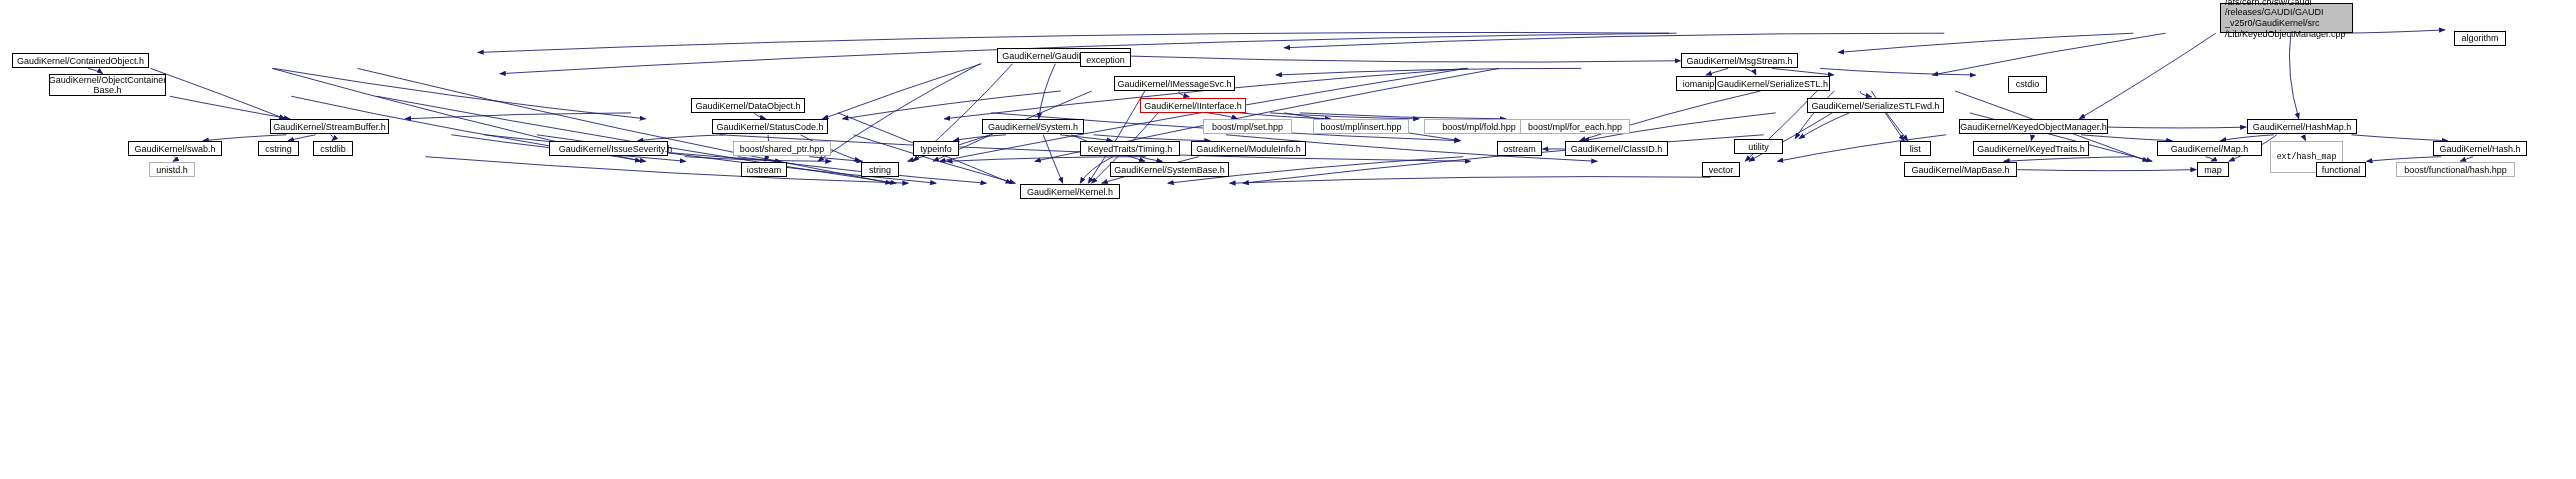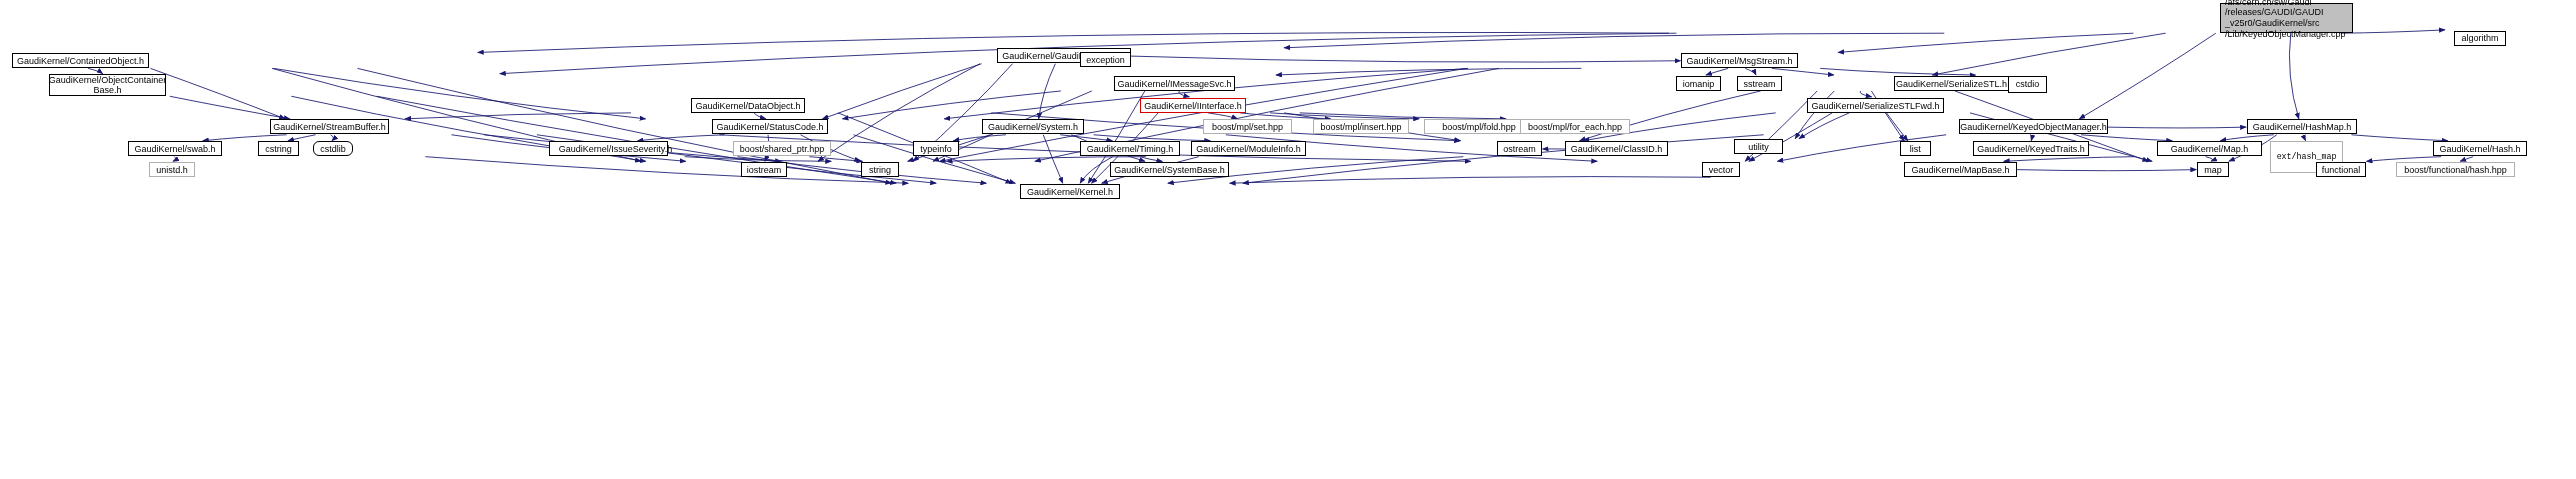--- a/index.html
+++ b/index.html
@@ -181,38 +181,38 @@
       <div class="gnode " style="left: 2454px; top: 30.5px; width: 52px; height: 15.3px;">algorithm</div>
       <div class="gnode " style="left: 997px; top: 48px; width: 134px; height: 15.3px;">GaudiKernel/GaudiException.h</div>
       <div class="gnode " style="left: 12px; top: 53px; width: 137px; height: 15.3px;">GaudiKernel/ContainedObject.h</div>
       <div class="gnode " style="left: 1681px; top: 53px; width: 117px; height: 15.3px;">GaudiKernel/MsgStream.h</div>
       <div class="gnode " style="left: 1080px; top: 52px; width: 51px; height: 15.3px;">exception</div>
       <div class="gnode " style="left: 49px; top: 74px; width: 117px; height: 22px;">GaudiKernel/ObjectContainer
 Base.h</div>
       <div class="gnode " style="left: 1114px; top: 76px; width: 121px; height: 15.3px;">GaudiKernel/IMessageSvc.h</div>
       <div class="gnode " style="left: 1676px; top: 76px; width: 45px; height: 15.3px;">iomanip</div>
       <div class="gnode " style="left: 1737px; top: 76px; width: 45px; height: 15.3px;">sstream</div>
-      <div class="gnode " style="left: 1894px; top: 76px; width: 115px; height: 15.3px;">GaudiKernel/SerializeSTL.h</div>
+      <div class="gnode " style="left: 1715px; top: 76px; width: 115px; height: 15.3px;">GaudiKernel/SerializeSTL.h</div>
       <div class="gnode " style="left: 2008px; top: 76px; width: 39px; height: 17px;">cstdio</div>
       <div class="gnode " style="left: 691px; top: 98px; width: 114px; height: 15.3px;">GaudiKernel/DataObject.h</div>
       <div class="gnode redbox" style="left: 1140px; top: 98px; width: 106px; height: 15.3px;">GaudiKernel/IInterface.h</div>
       <div class="gnode " style="left: 1807px; top: 98px; width: 137px; height: 15.3px;">GaudiKernel/SerializeSTLFwd.h</div>
       <div class="gnode " style="left: 270px; top: 119px; width: 119px; height: 15.3px;">GaudiKernel/StreamBuffer.h</div>
       <div class="gnode " style="left: 712px; top: 119px; width: 116px; height: 15.3px;">GaudiKernel/StatusCode.h</div>
       <div class="gnode " style="left: 982px; top: 119px; width: 102px; height: 15.3px;">GaudiKernel/System.h</div>
       <div class="gnode " style="left: 1959px; top: 119px; width: 149px; height: 15.3px;">GaudiKernel/KeyedObjectManager.h</div>
       <div class="gnode " style="left: 2247px; top: 119px; width: 110px; height: 15.3px;">GaudiKernel/HashMap.h</div>
       <div class="gnode " style="left: 1734px; top: 139px; width: 49px; height: 15.3px;">utility</div>
       <div class="gnode " style="left: 128px; top: 141px; width: 94px; height: 15.3px;">GaudiKernel/swab.h</div>
       <div class="gnode " style="left: 258px; top: 141px; width: 41px; height: 15.3px;">cstring</div>
-      <div class="gnode " style="left: 313px; top: 141px; width: 40px; height: 15.3px; border-radius: 6px;">cstdlib</div>
+      <div class="gnode " style="left: 313px; top: 141px; width: 40px; height: 15.3px;">cstdlib</div>
       <div class="gnode " style="left: 549px; top: 141px; width: 119px; height: 15.3px; padding-left: 16px;">GaudiKernel/IssueSeverity.h</div>
       <div class="gnode greybox" style="left: 733px; top: 141px; width: 98px; height: 15.3px;">boost/shared_ptr.hpp</div>
       <div class="gnode " style="left: 913px; top: 141px; width: 46px; height: 15.3px;">typeinfo</div>
-      <div class="gnode " style="left: 1080px; top: 141px; width: 100px; height: 15.3px;">GaudiKernel/Timing.h</div>
+      <div class="gnode " style="left: 1080px; top: 141px; width: 100px; height: 15.3px;">KeyedTraits/Timing.h</div>
       <div class="gnode " style="left: 1191px; top: 141px; width: 115px; height: 15.3px;">GaudiKernel/ModuleInfo.h</div>
       <div class="gnode " style="left: 1497px; top: 141px; width: 45px; height: 15.3px;">ostream</div>
       <div class="gnode " style="left: 1565px; top: 141px; width: 103px; height: 15.3px;">GaudiKernel/ClassID.h</div>
       <div class="gnode " style="left: 1900px; top: 141px; width: 30.5px; height: 15.3px;">list</div>
       <div class="gnode " style="left: 1973px; top: 141px; width: 116px; height: 15.3px;">GaudiKernel/KeyedTraits.h</div>
       <div class="gnode " style="left: 2157px; top: 141px; width: 105px; height: 15.3px;">GaudiKernel/Map.h</div>
       <div class="gnode greybox mono" style="left: 2270px; top: 141px; width: 73px; height: 32px;">ext/hash_map</div>
       <div class="gnode " style="left: 2433px; top: 141px; width: 94px; height: 15.3px;">GaudiKernel/Hash.h</div>
       <div class="gnode greybox" style="left: 1203px; top: 119px; width: 89px; height: 15.3px;">boost/mpl/set.hpp</div>
       <div class="gnode greybox" style="left: 1313px; top: 119px; width: 96px; height: 15.3px;">boost/mpl/insert.hpp</div>

